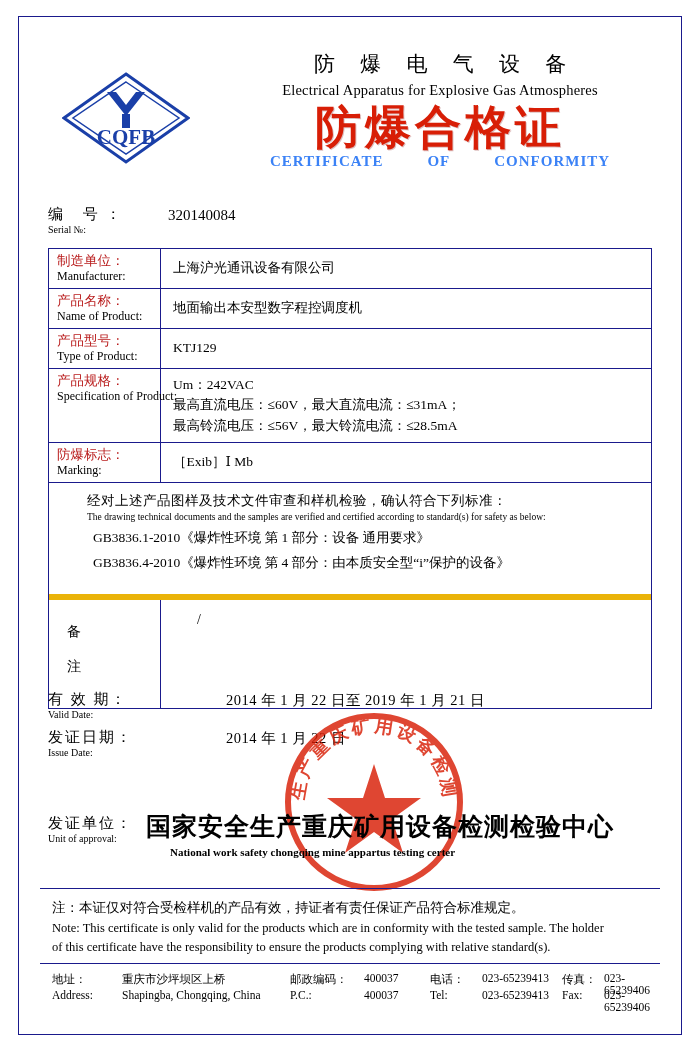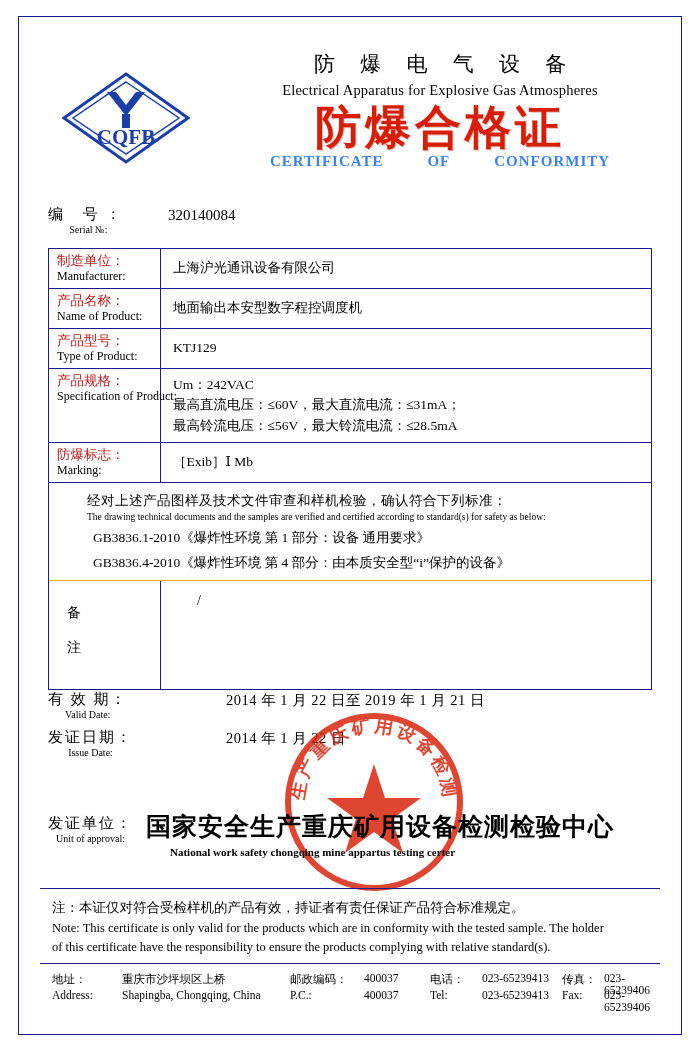--- a/index.html
+++ b/index.html
@@ -96,21 +96,20 @@
   .serial-row {
     position: absolute;
     left: 48px;
     top: 205px;
     width: 600px;
     height: 36px;
   }
   .bi-label {
     display: inline-block;
     vertical-align: top;
-    text-align: center;
   }
   .bi-label .cn {
     font-size: 15px;
     letter-spacing: 2px;
     color: #000;
     line-height: 1.25;
   }
   .bi-label .en {
     font-size: 10px;
     color: #000;
@@ -168,22 +167,22 @@
     padding: 9px 6px 6px 12px;
     font-size: 13.5px;
     color: #000;
     line-height: 1.5;
   }
   .cell-value.two-line { padding-top: 6px; }
   .spec-line { white-space: nowrap; }
 
   
   .standards {
-    border-bottom: 1px solid #eab308;
-    padding: 9px 16px 8px 22px;
+    border-bottom: 6px solid #eab308;
+    padding: 9px 16px 22px 22px;
     box-sizing: border-box;
   }
   .std-cn {
     font-size: 13.5px;
     color: #000;
     letter-spacing: 0.5px;
     padding-left: 16px;
   }
   .std-en {
     font-size: 9.5px;

